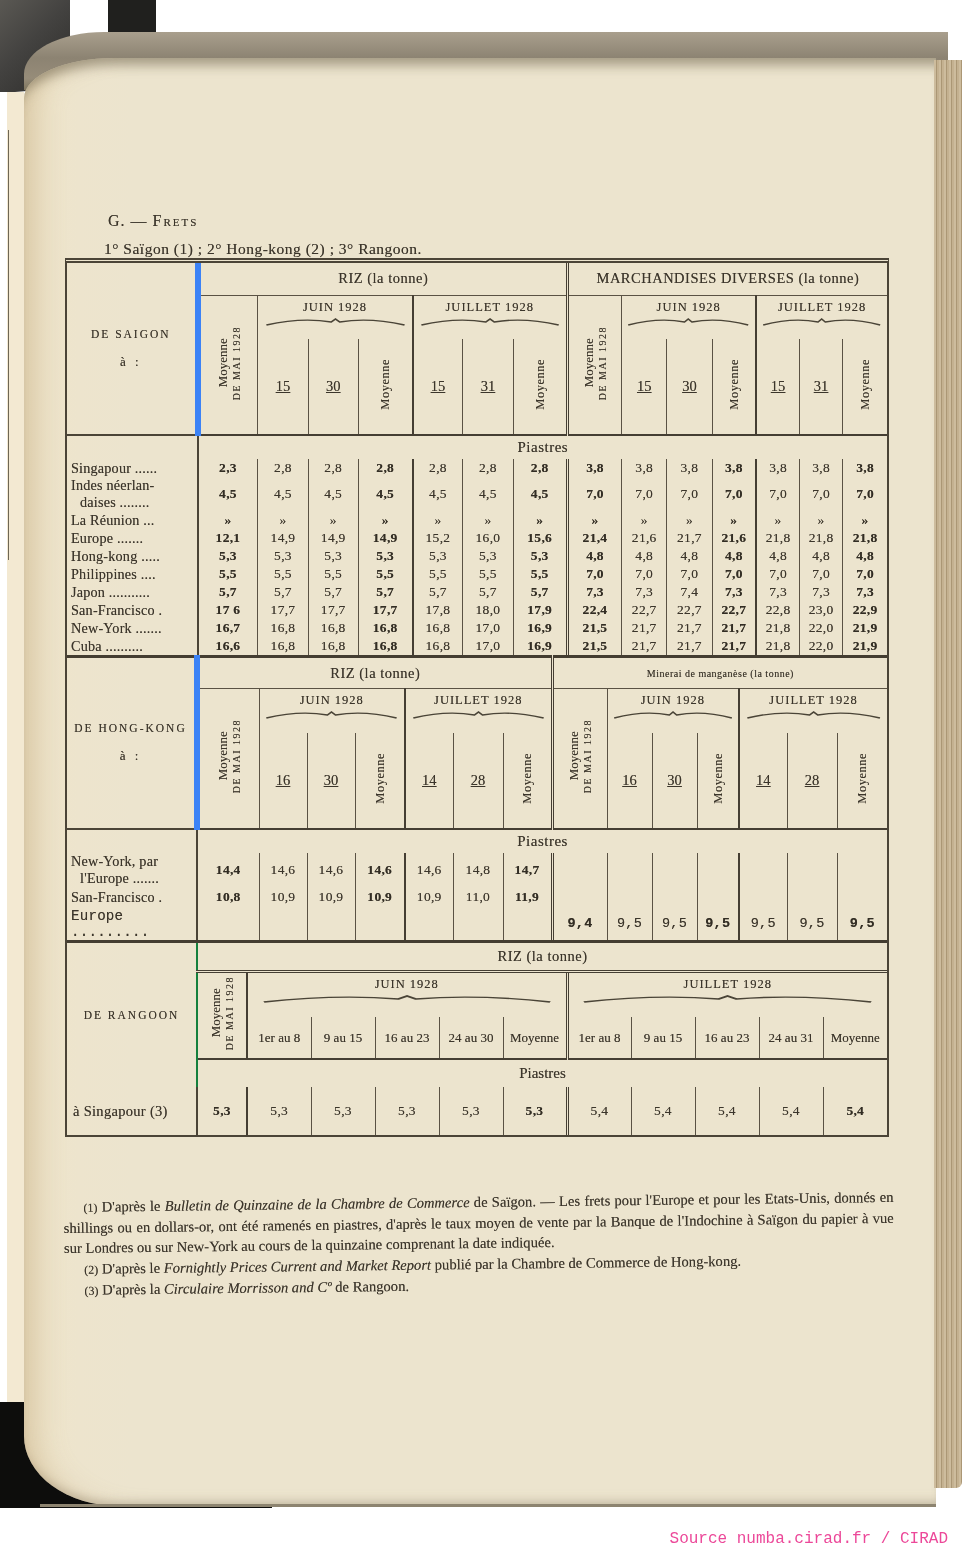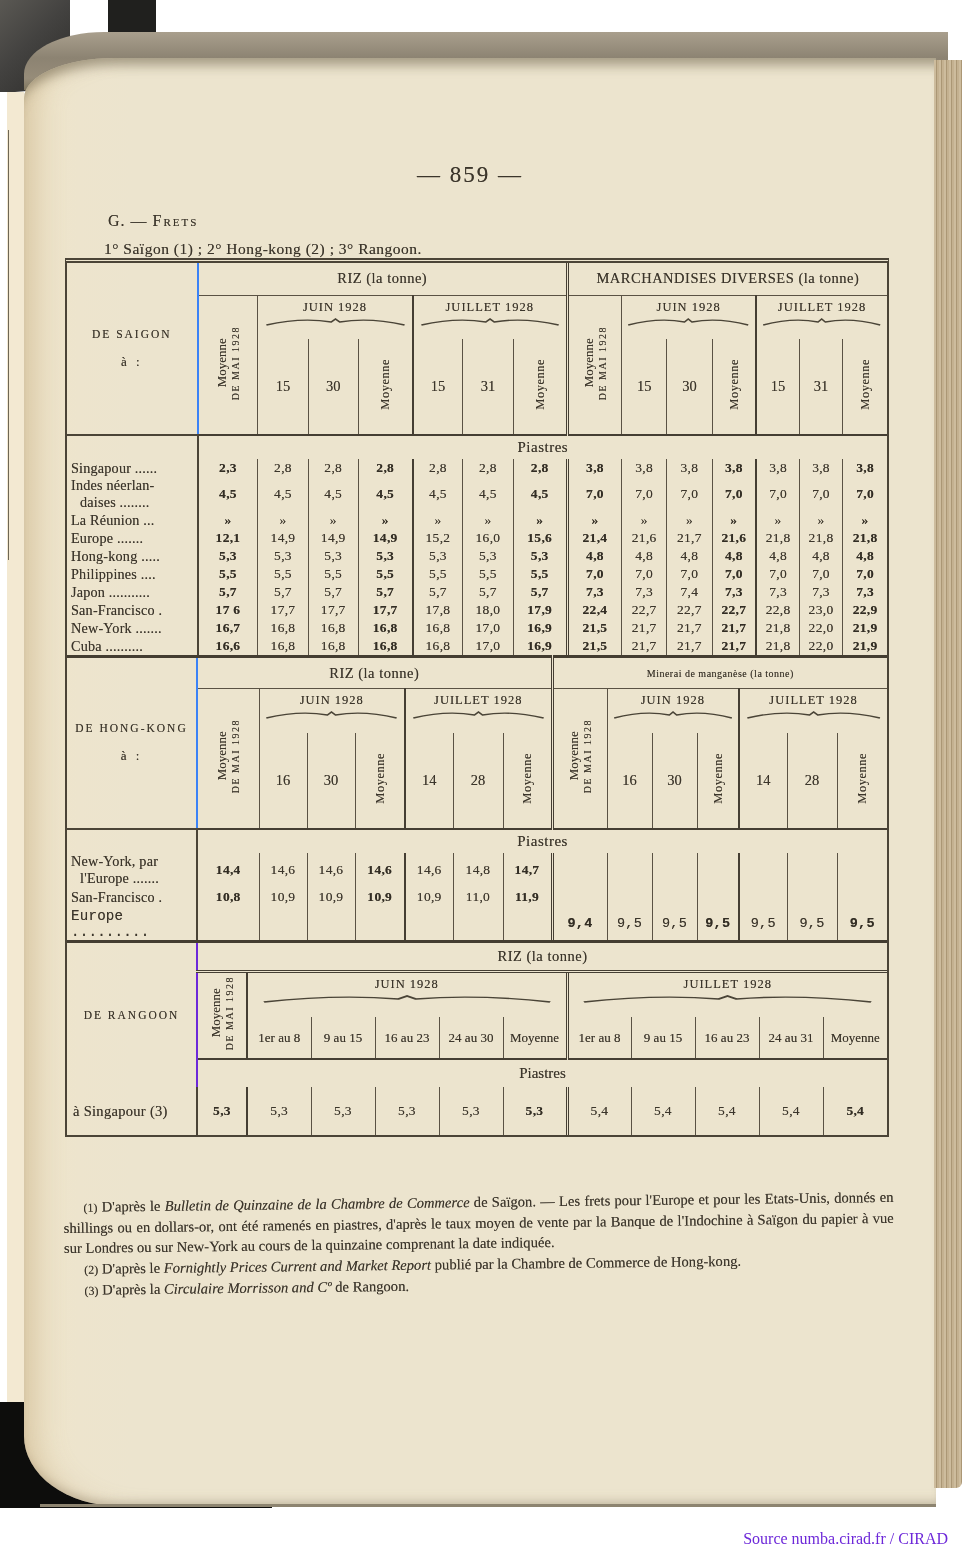--- a/index.html
+++ b/index.html
@@ -22,63 +22,63 @@
                inset 26px 0 30px -16px rgba(186,158,112,.45),
                inset 0 -10px 8px -6px rgba(120,110,88,.35);}
   .left-sliver{position:absolute;left:0;top:92px;width:24px;height:1310px;
     background:linear-gradient(90deg,#ffffff 0 7px,#f3e9d2 7px 100%);}
   .left-sliver-line{position:absolute;left:8px;top:130px;width:1px;height:430px;background:#6e6654;}
   .right-edges{position:absolute;left:934px;top:60px;width:28px;height:1428px;
     background:repeating-linear-gradient(90deg,#cdbc9d 0 2px,#ab9775 2px 3px,#c4b190 3px 5px);
     border-bottom-right-radius:6px;}
   .page-bottom-edge{position:absolute;left:40px;top:1504px;width:896px;height:3px;background:#8d8470;}
   .source-bar{position:absolute;left:0;top:1508px;width:964px;height:58px;background:#ffffff;}
-  .source-text{position:absolute;right:16px;top:1530px;font-family:Liberation Serif, serif;
-    font-size:16px;color:#6d28d9;}
+  .source-text{position:absolute;right:16px;top:1530px;font-family:Liberation Mono, monospace;
+    font-size:16px;color:#ec4899;}
 
   
   .content{position:absolute;left:0;top:0;width:964px;height:1566px;
     text-shadow:0 0 .45px rgba(60,52,40,.6);}
   .pnum{position:absolute;left:330px;top:162px;width:280px;text-align:center;
     font-size:23px;letter-spacing:2px;}
   .heading{position:absolute;left:108px;top:212px;font-size:16px;letter-spacing:1px;}
   .heading .sc{font-variant:small-caps;letter-spacing:2px;}
   .subtitle{position:absolute;left:104px;top:240px;font-size:15.5px;letter-spacing:.5px;}
 
   .frame{position:absolute;left:65px;top:258px;width:820px;
     border:2px solid #4b4437;border-top:5px double #4b4437;}
   table{border-collapse:collapse;table-layout:fixed;width:820px;color:#3b352b;}
   td{padding:0;text-align:center;vertical-align:middle;font-size:13.5px;overflow:hidden;}
 
   .t2x{border-top:3px solid #443d31;}
   .t3x{border-top:3px solid #443d31;}
 
   
-  .olbl{border-right:2px solid #3b82f6;border-bottom:2px solid #4b4437;}
+  .olbl{border-right:6px solid #3b82f6;border-bottom:2px solid #4b4437;}
   .oname{font-size:11.5px;letter-spacing:2px;}
   .osuf{font-size:13px;margin-top:14px;letter-spacing:3px;}
   .gt{font-size:14.5px;border-bottom:1px solid #5a5244;letter-spacing:.5px;height:30px;}
   .gt2{font-size:10px;}
   .gsep{border-left:3px double #453e33;}
   .s1{border-left:1px solid #5a5244;}
   .s2{border-left:2px solid #453e33;}
   .mai{border-bottom:2px solid #453e33;}
   .mo{vertical-align:top;padding-top:4px;}
   .mtxt{font-size:12.5px;letter-spacing:1px;}
   .brace{display:block;width:92%;height:9px;margin:2px auto 0 auto;}
   .hd td{border-bottom:2px solid #453e33;font-size:14.5px;}
   .vt{writing-mode:vertical-rl;transform:rotate(180deg);margin:0 auto;line-height:1.15;display:inline-block;}
   .vt .m1{display:block;font-size:13px;}
   .vt .m2{display:block;font-size:10px;letter-spacing:1.5px;}
   .vt.single{font-size:12.5px;letter-spacing:.5px;}
   .pia td.unit{font-size:15px;letter-spacing:.5px;}
   .lbl-e{border-right:2px solid #4b4437;}
 
   
-  .t12 tr.hg{height:32px;} .t12 tr.hm{height:44px;} .t12 tr.hd{height:96px;}
+  .t12 tr.hg{height:32px;} .t12 tr.hm{height:44px;} .t12 tr.hd{height:96px;text-decoration:underline;}
   .t12 tr.pia{height:24px;} .t12 tr.d{height:18px;} .t12 tr.d.tall{height:32px;}
   .tt2 tr.d{height:21px;} .tt2 tr.d.tall{height:34px;} .tt2 tr.d.last{height:30px;font-family:Liberation Mono, monospace;}
 
   
   .t12 tr.d td{border-left:1px solid #5a5244;letter-spacing:.3px;}
   .t12 tr.d td:first-child{border-left:none;border-right:2px solid #4b4437;
     text-align:left;padding-left:4px;font-size:14.2px;letter-spacing:.2px;}
   .t12 tr.d td:nth-child(2){border-left:none;}
   .t12 tr.d td:nth-child(6){border-left:2px solid #453e33;}
   .t12 tr.d td:nth-child(9){border-left:3px double #453e33;}
@@ -87,21 +87,21 @@
   .t12 tr.d td:nth-child(9),.t12 tr.d td:nth-child(12),.t12 tr.d td:nth-child(15){font-weight:bold;color:#322d24;}
   .l2{padding-left:9px;}
 
   
   .tt3 tr.r-title{height:30px;} .tt3 tr.r-month{height:46px;} .tt3 tr.r-range{height:42px;}
   .tt3 tr.r-pia{height:28px;} .tt3 tr.r-data{height:48px;}
   .tt3 .title-cell{font-size:14.5px;border-bottom:3px double #453e33;letter-spacing:.5px;}
   .tt3 tr.r-range td{border-bottom:2px solid #453e33;font-size:13px;border-left:1px solid #5a5244;}
   .tt3 tr.r-range td.first{border-left:2px solid #453e33;}
   .tt3 tr.r-range td.jstart{border-left:3px double #453e33;}
-  .tt3 .lbl3{border-right:2px solid #6d28d9;margin-top:32px;}
+  .tt3 .lbl3{border-right:2px solid #15803d;margin-top:32px;}
   .tt3 tr.r-data td{border-left:1px solid #5a5244;font-size:13.5px;letter-spacing:.3px;}
   .tt3 tr.r-data td:first-child{border-left:none;border-right:2px solid #4b4437;
     text-align:left;padding-left:6px;font-size:14.5px;}
   .tt3 tr.r-data td:nth-child(2){border-left:none;font-weight:bold;color:#322d24;}
   .tt3 tr.r-data td:nth-child(3){border-left:2px solid #453e33;}
   .tt3 tr.r-data td:nth-child(8){border-left:3px double #453e33;}
   .tt3 tr.r-data td:nth-child(7),.tt3 tr.r-data td:nth-child(12){font-weight:bold;color:#322d24;}
   .tt3 .mai3{border-bottom:2px solid #453e33;border-left:2px solid #453e33;}
 
   
@@ -121,21 +121,20 @@
   <div class="page"></div>
   <div class="left-sliver"></div>
   <div class="left-sliver-line"></div>
   <div class="right-edges"></div>
   <div class="page-bottom-edge"></div>
   <div class="source-bar"></div>
   <div class="source-text">Source numba.cirad.fr / CIRAD</div>
 
   <div class="content">
 
-    <div class="pnum">— 859 —</div>
     <div class="heading">
       <span>G. —</span>
       <span class="sc">Frets</span>
     </div>
     <div class="subtitle">1° Saïgon (1) ; 2° Hong-kong (2) ; 3° Rangoon.</div>
 
     <div class="frame">
 
       <table class="t12 tt1">
         <colgroup>

